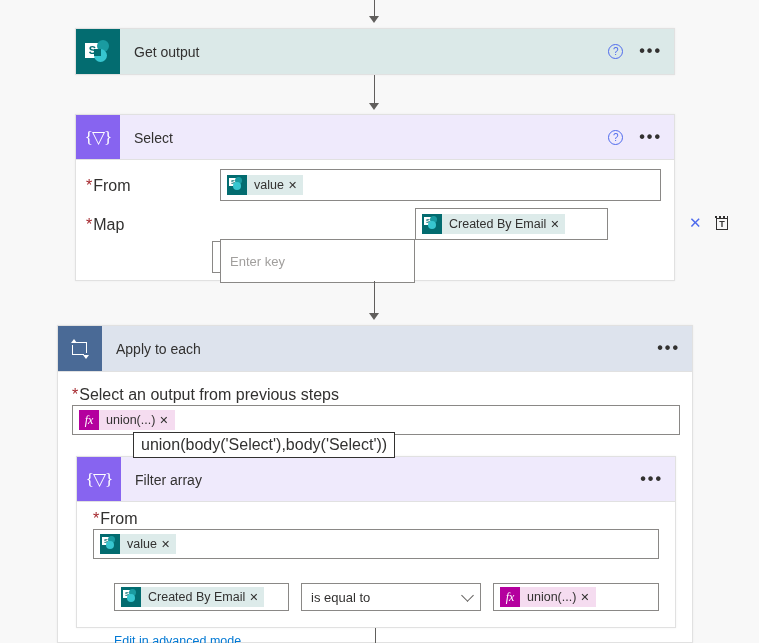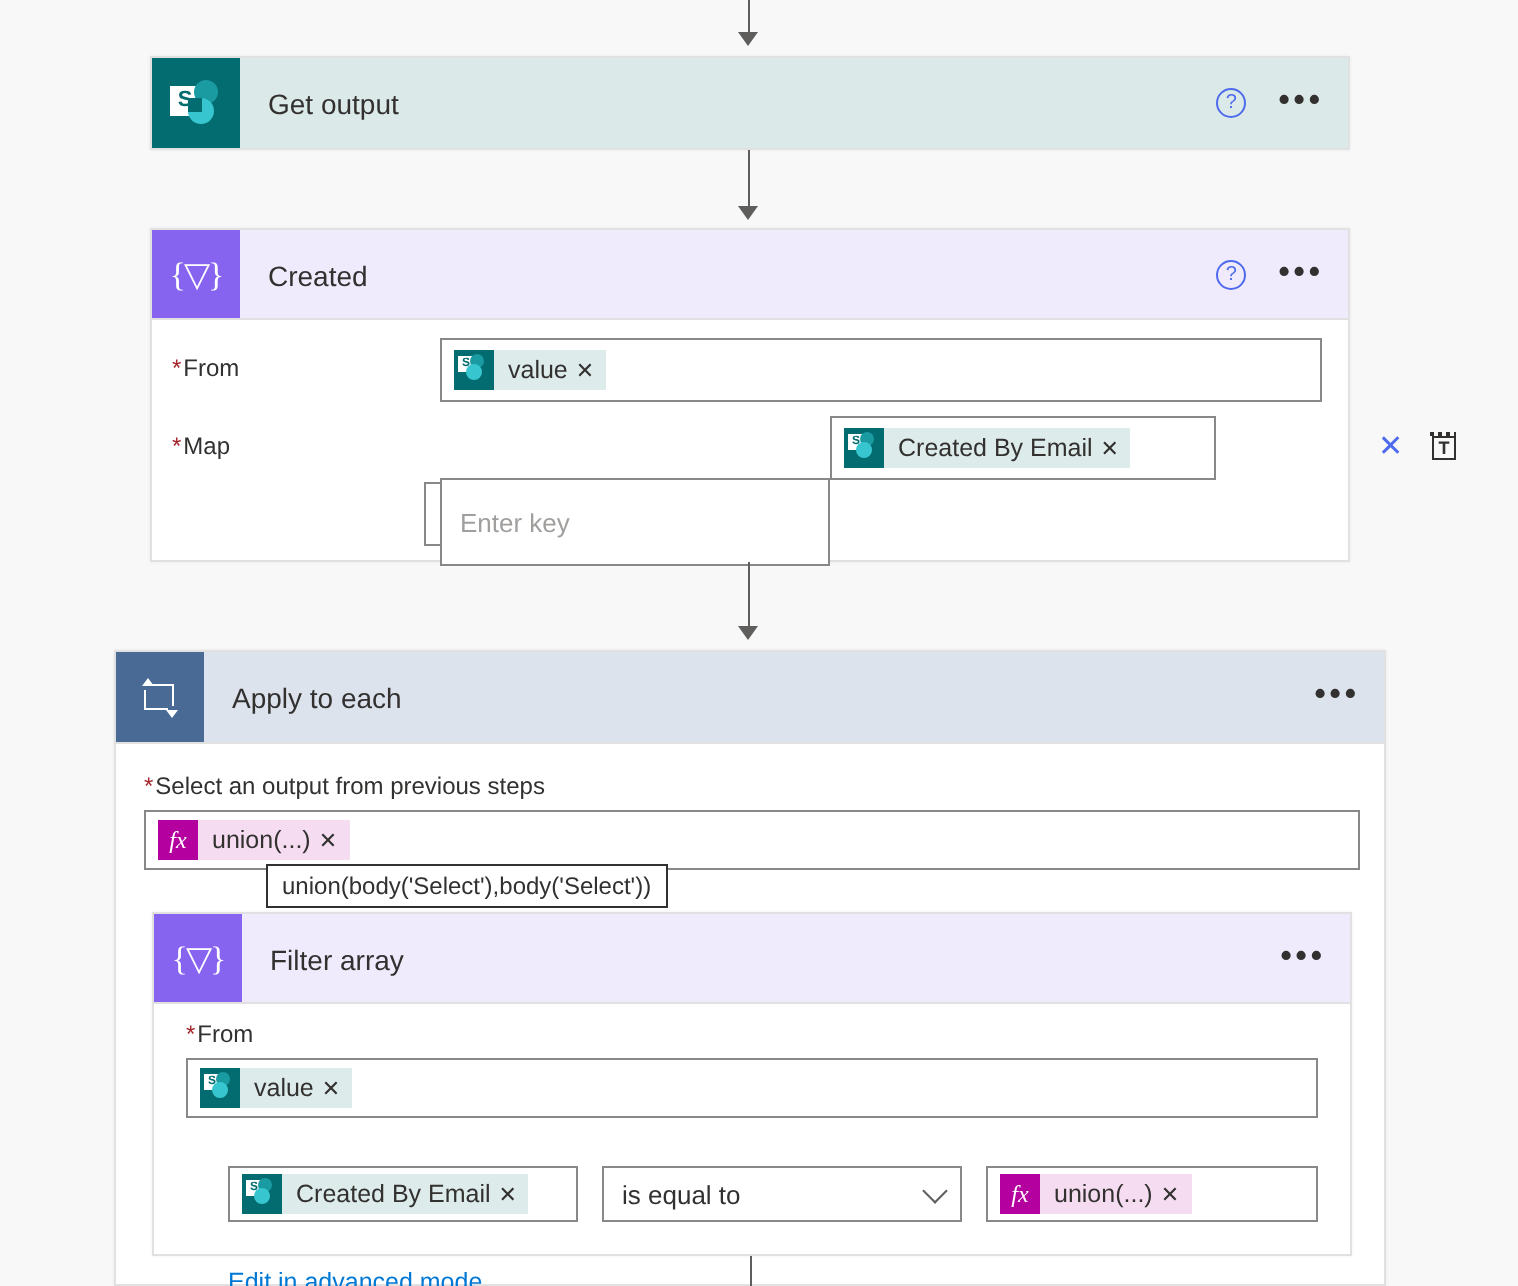--- a/index.html
+++ b/index.html
@@ -141,21 +141,21 @@
     border-bottom:4px solid #ffffff;
   }
   .loop-arr-dn {
     position:absolute; right:2px; bottom:0px;
     width:0;height:0;border-left:3px solid transparent;border-right:3px solid transparent;
     border-top:4px solid #ffffff;
   }
 
   
   .field-label {
-    font-size: 12px;
+    font-size: 16px;
     color: #323130;
     white-space: nowrap;
   }
   .req-star { color: #a4262c; margin-right: 1px; }
 
   .input-box {
     background: #ffffff;
     border: 1px solid #8a8886;
     display: flex;
     align-items: center;
@@ -197,21 +197,21 @@
     position:absolute; left:2px; top:2px; width:12px; height:12px;
     color:#323130; font-size:9px; font-weight:bold; text-align:center; line-height:12px;
   }
   .tm-dash { position:absolute; top:0; left:1px; width:13px; height:2px;
              background: repeating-linear-gradient(to right,#323130 0 2px,transparent 2px 4px); }
 
   .tooltip {
     position: absolute;
     background: #ffffff;
     border: 1px solid #323130;
-    font-size: 12px;
+    font-size: 16px;
     color: #323130;
     padding: 3px 7px;
     white-space: nowrap;
     z-index: 40;
   }
 
   .dropdown {
     display: flex; align-items: center; justify-content: space-between;
     background: #ffffff; border: 1px solid #8a8886;
     padding: 0 8px 0 9px;
@@ -270,21 +270,21 @@
   </div>
 
   <div class="conn" style="left:374px; top:75px; height:32px;"></div>
   <div class="arrowhead" style="left:369px; top:103px;"></div>
 
   <div class="card" style="left:75px; top:114px; width:600px; height:167px;">
     <div class="card-header hdr-select" style="height:45px;">
       <div class="card-icon tile-purple" style="height:45px;">
         <span class="funnel-glyph">{▽}</span>
       </div>
-      <div class="card-title">Created</div>
+      <div class="card-title">Select</div>
       <div class="header-actions">
         <div class="help-icon">?</div>
         <div class="ellipsis">•••</div>
       </div>
       <div class="hdr-rule"></div>
     </div>
 
     <div style="position:absolute; left:0; top:54px; width:600px; height:32px;">
       <div class="field-label" style="position:absolute; left:10px; top:8px;">
         <span class="req-star">*</span><span>From</span>

